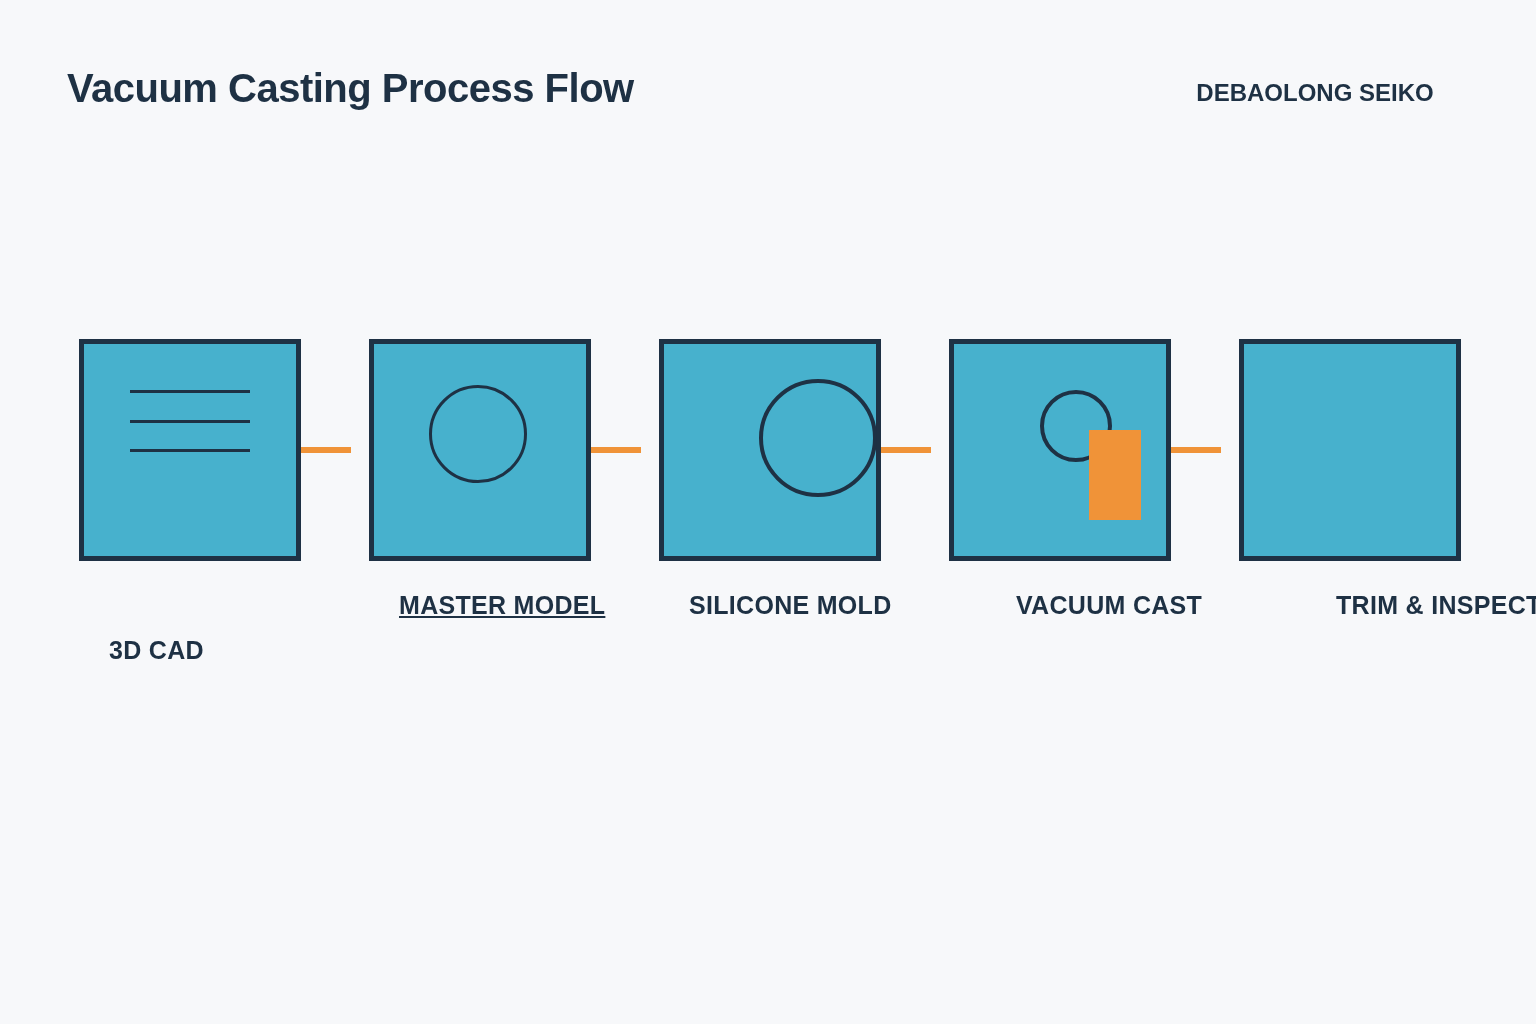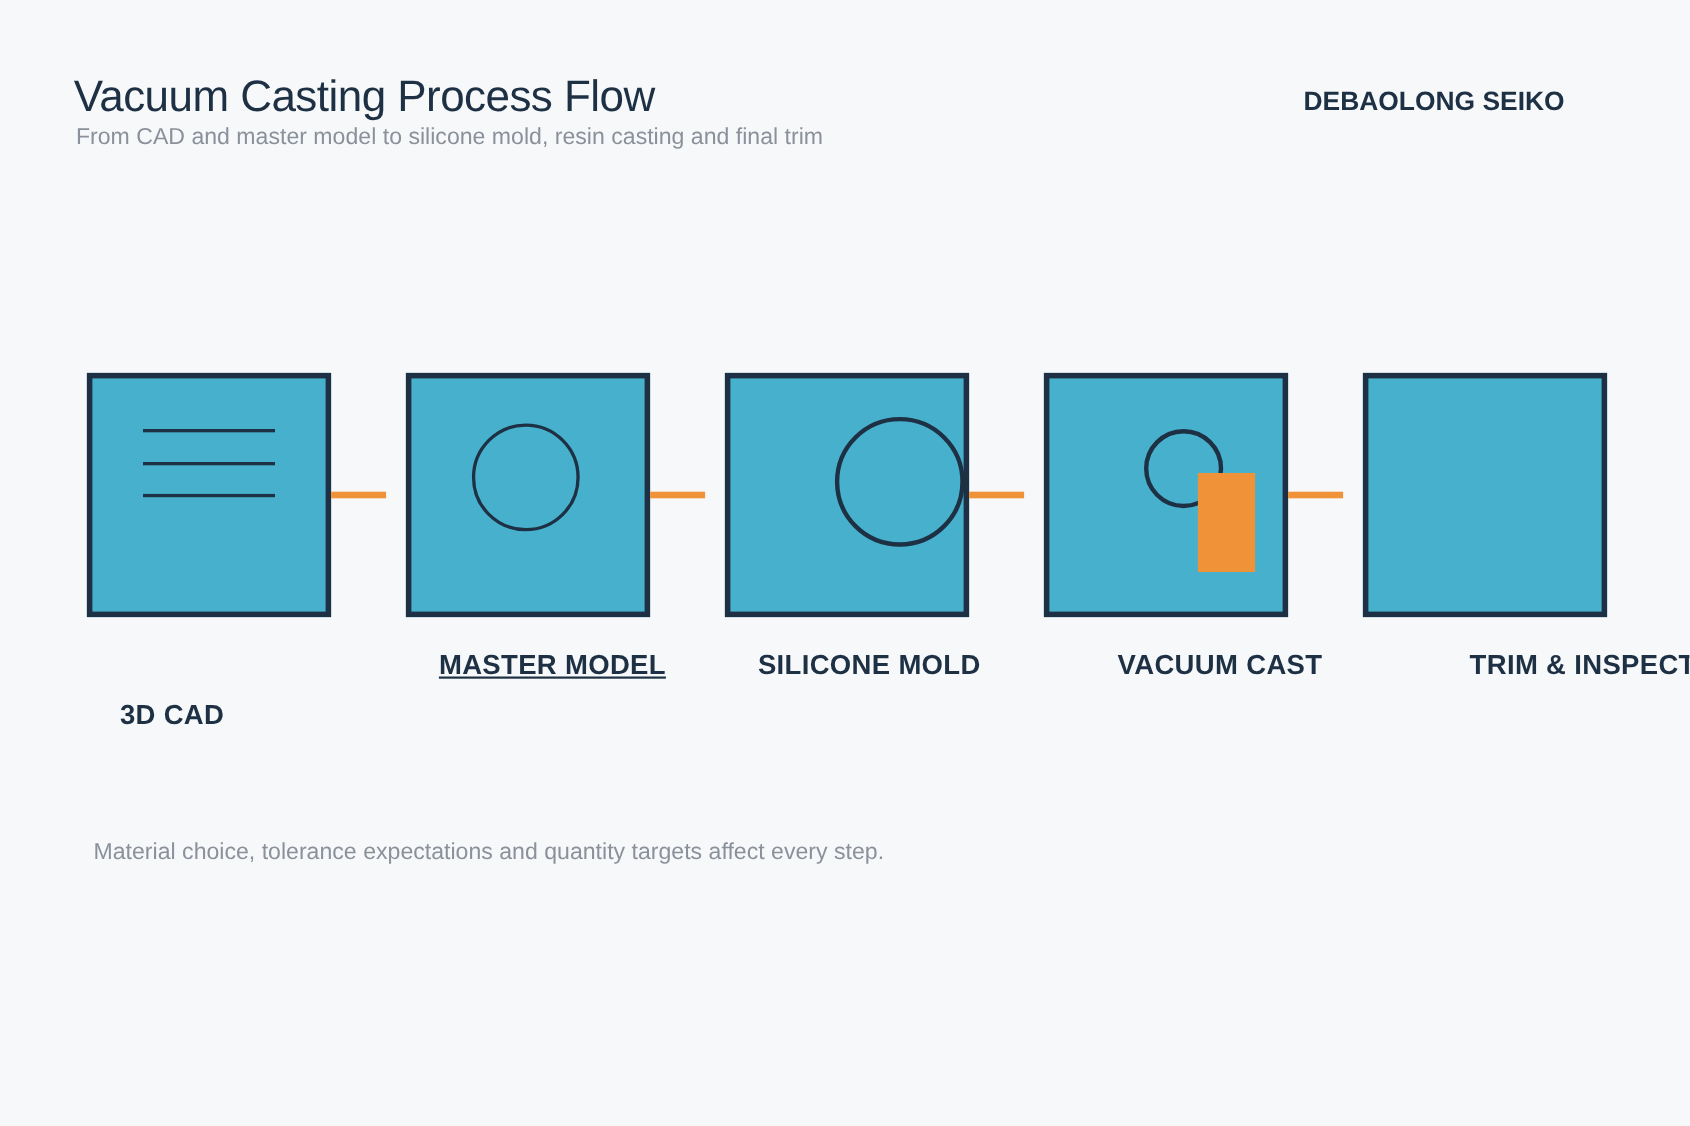--- a/index.html
+++ b/index.html
@@ -13,31 +13,31 @@
   html,body{background:var(--bg);}
   body{font-family:"Liberation Sans","DejaVu Sans",sans-serif;}
   .frame{
     position:relative;
     width:1536px;height:1024px;
     background:var(--bg);
     overflow:hidden;
   }
   .title{
     position:absolute;left:67px;top:66px;
-    font-size:40px;font-weight:normal;color:var(--navy);
+    font-size:40px;font-weight:bold;color:var(--navy);
     letter-spacing:-0.5px;
   }
   .subtitle{
     position:absolute;left:69px;top:113px;
     font-size:21px;color:var(--gray);
   }
   .brand{
     position:absolute;left:1185px;top:79px;width:260px;
     font-size:24px;font-weight:bold;color:var(--navy);
-    text-align:left;white-space:nowrap;
+    text-align:center;white-space:nowrap;
   }
   .step-box{
     position:absolute;top:339px;
     width:222px;height:222px;
     background:var(--teal);
     border:5px solid var(--navy);
   }
   .step-label{
     position:absolute;top:591px;
     font-size:25px;font-weight:bold;color:var(--navy);
@@ -69,21 +69,20 @@
     position:absolute;left:85px;top:763px;
     font-size:21px;color:var(--gray);
   }
 </style>
 </head>
 <body>
 
 <div class="frame">
 
   <div class="title">Vacuum Casting Process Flow</div>
-  <div class="subtitle">From CAD and master model to silicone mold, resin casting and final trim</div>
   <div class="brand">DEBAOLONG SEIKO</div>
 
   <div class="step-box" style="left:79px;">
     <div>
       <div class="sketch-line" style="top:46px;"></div>
       <div class="sketch-line" style="top:76px;"></div>
       <div class="sketch-line" style="top:105px;"></div>
     </div>
   </div>
   <div class="connector" style="left:301px;"></div>
@@ -105,15 +104,14 @@
   <div class="connector" style="left:1171px;"></div>
 
   <div class="step-box" style="left:1239px;"></div>
 
   <div class="step-label" style="left:109px;margin-top:45px;">3D CAD</div>
   <div class="step-label" style="left:399px;text-decoration:underline;">MASTER MODEL</div>
   <div class="step-label" style="left:689px;">SILICONE MOLD</div>
   <div class="step-label" style="left:1016px;">VACUUM CAST</div>
   <div class="step-label" style="left:1336px;">TRIM &amp; INSPECT</div>
 
-  <div class="footer-note">Material choice, tolerance expectations and quantity targets affect every step.</div>
 
 </div>
 
 </body></html>

